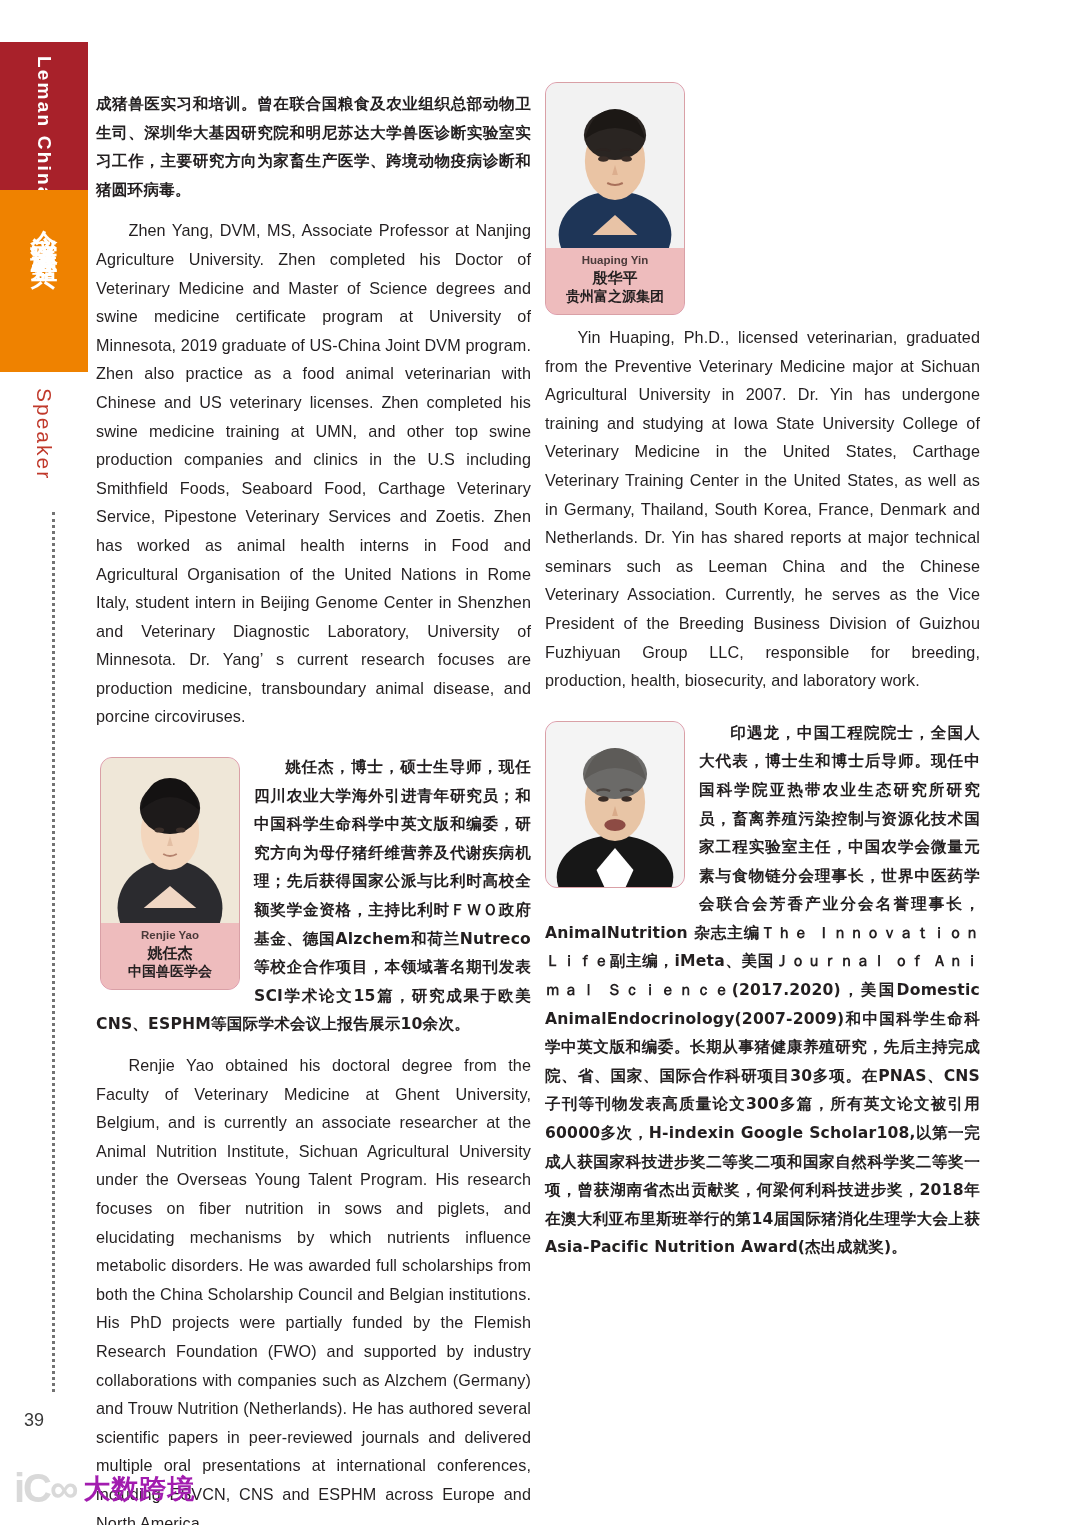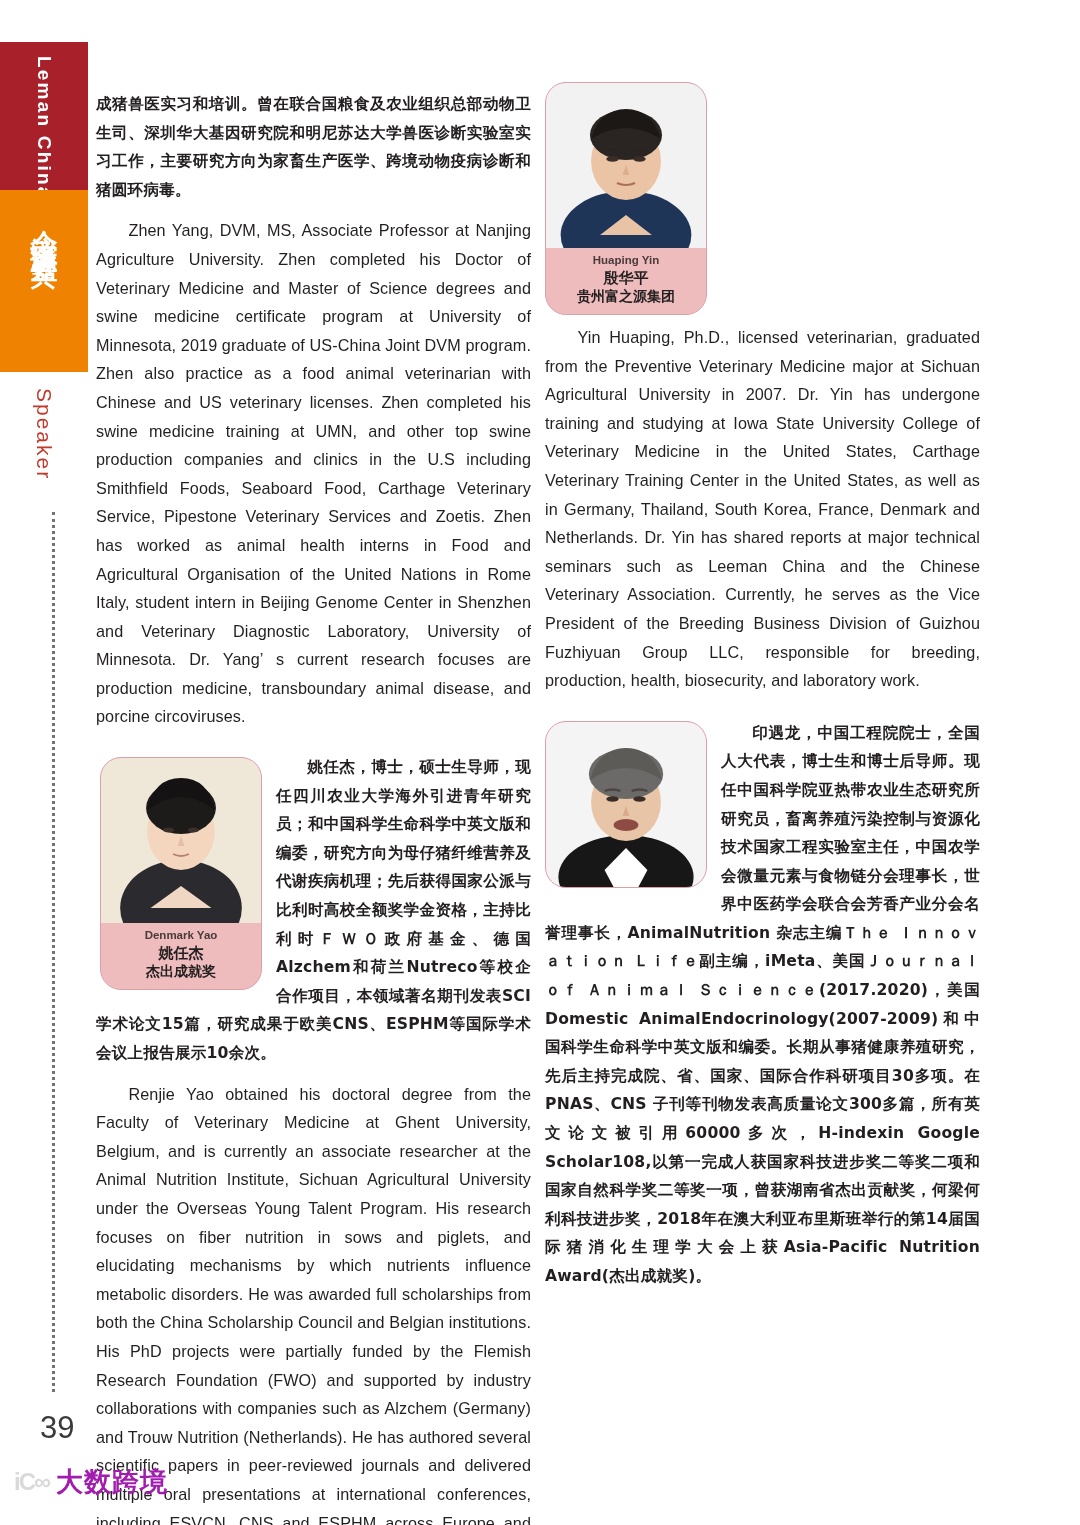--- a/index.html
+++ b/index.html
@@ -42,22 +42,22 @@
     position:absolute;left:50%;top:388px;transform:translateX(-50%);
     color:#c0392b;font-size:21px;font-weight:400;letter-spacing:2px;
   }
   .dotline{
     position:absolute;left:52px;top:512px;
     width:0;height:880px;
     border-left:3px dotted #5b5b5b;
     opacity:.85;
   }
   .page-number{
-    position:absolute;left:40px;top:1410px;
-    font-size:31px;color:#3a3a3a;font-weight:400;
+    position:absolute;left:24px;top:1410px;
+    font-size:18px;color:#3a3a3a;font-weight:400;
   }
 
   
   .col{
     position:absolute;top:78px;width:435px;
   }
   .col-left{left:96px;}
   .col-right{left:545px;}
 
   p.body{
@@ -76,23 +76,23 @@
     font-size:15.6px;
     letter-spacing:.2px;
   }
   p.en{
     font-weight:400;
     letter-spacing:.1px;
   }
 
   
   .photocard{
-    width:162px;
+    width:140px;
     border:1.5px solid #d9a0a6;
-    border-radius:21px;
+    border-radius:12px;
     background:#f9a8d4;
     overflow:hidden;
     box-sizing:border-box;
   }
   .photocard.float-left{float:left;margin:4px 14px 6px 4px;}
   .photocard.float-right-col{float:left;margin:2px 14px 6px 0;}
   .portrait{
     width:100%;height:165px;display:block;position:relative;overflow:hidden;
   }
   .caption{
@@ -114,21 +114,21 @@
   .portrait svg{display:block;width:100%;height:100%;}
 
   .clearfix::after{content:"";display:block;clear:both;}
 
   
   .watermark{
     position:absolute;left:14px;top:1468px;
     display:flex;align-items:center;gap:7px;
   }
   .wm-mark{
-    font-size:24px;color:#d9d9d9;font-weight:700;line-height:1;
+    font-size:40px;color:#d9d9d9;font-weight:700;line-height:1;
     letter-spacing:-2px;
   }
   .wm-text{
     font-size:27px;color:#a21caf;font-weight:700;line-height:1;
     font-family:"DejaVu Sans","Liberation Sans",sans-serif;letter-spacing:1px;
   }
 </style>
 </head>
 <body>
 
@@ -160,23 +160,23 @@
           <ellipse cx="71" cy="74" rx="30" ry="38" fill="#f3d6bd"></ellipse>
           <ellipse cx="71" cy="50" rx="31" ry="26" fill="#1d1a1a"></ellipse>
           <path d="M41 52 q30 -26 60 0 q-6 -32 -30 -32 q-24 0 -30 32 Z" fill="#141212"></path>
           <ellipse cx="60" cy="72" rx="5" ry="2.6" fill="#3b2f2a"></ellipse>
           <ellipse cx="82" cy="72" rx="5" ry="2.6" fill="#3b2f2a"></ellipse>
           <path d="M64 96 q7 4 14 0" stroke="#b4826d" stroke-width="2" fill="none"></path>
           <path d="M71 78 l-3 10 h6 Z" fill="#e3bfa4"></path>
         </svg>
       </div>
       <div class="caption">
-        <div class="cap-en">Denmark Yao</div>
+        <div class="cap-en">Renjie Yao</div>
         <div class="cap-cn-name">姚任杰</div>
-        <div class="cap-cn-org">杰出成就奖</div>
+        <div class="cap-cn-org">中国兽医学会</div>
       </div>
     </div>
     <p class="body cn indent">姚任杰，博士，硕士生导师，现任四川农业大学海外引进青年研究员；和中国科学生命科学中英文版和编委，研究方向为母仔猪纤维营养及代谢疾病机理；先后获得国家公派与比利时高校全额奖学金资格，主持比利时ＦＷＯ政府基金、德国Alzchem和荷兰Nutreco等校企合作项目，本领域著名期刊发表SCI学术论文15篇，研究成果于欧美CNS、ESPHM等国际学术会议上报告展示10余次。</p>
   </div>
 
   <p class="body en indent">Renjie Yao obtained his doctoral degree from the Faculty of Veterinary Medicine at Ghent University, Belgium, and is currently an associate researcher at the Animal Nutrition Institute, Sichuan Agricultural University under the Overseas Young Talent Program. His research focuses on fiber nutrition in sows and piglets, and elucidating mechanisms by which nutrients influence metabolic disorders. He was awarded full scholarships from both the China Scholarship Council and Belgian institutions. His PhD projects were partially funded by the Flemish Research Foundation (FWO) and supported by industry collaborations with companies such as Alzchem (Germany) and Trouw Nutrition (Netherlands). He has authored several scientific papers in peer-reviewed journals and delivered multiple oral presentations at international conferences, including ESVCN, CNS and ESPHM across Europe and North America.</p>
 </div>
 
 <div class="col col-right" style="top:80px;">
 

